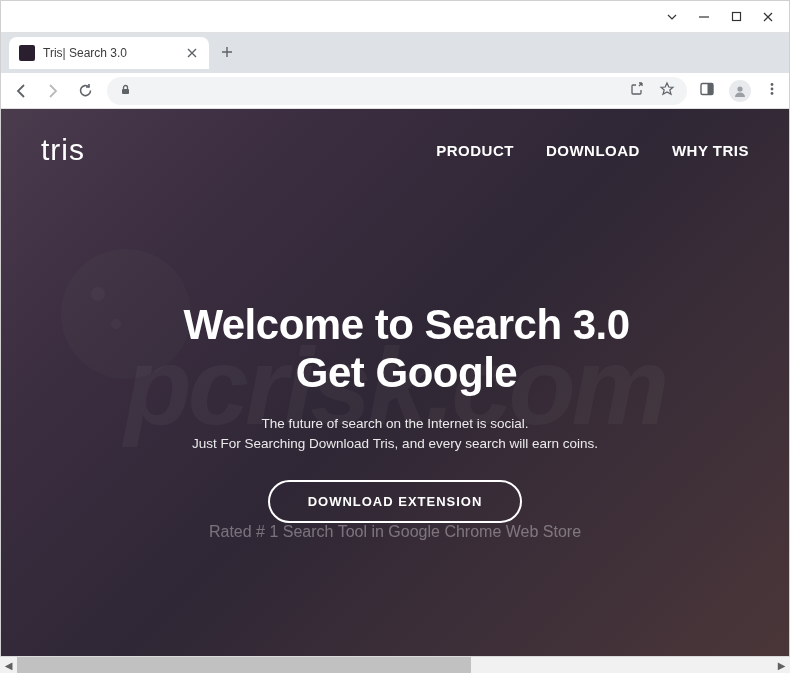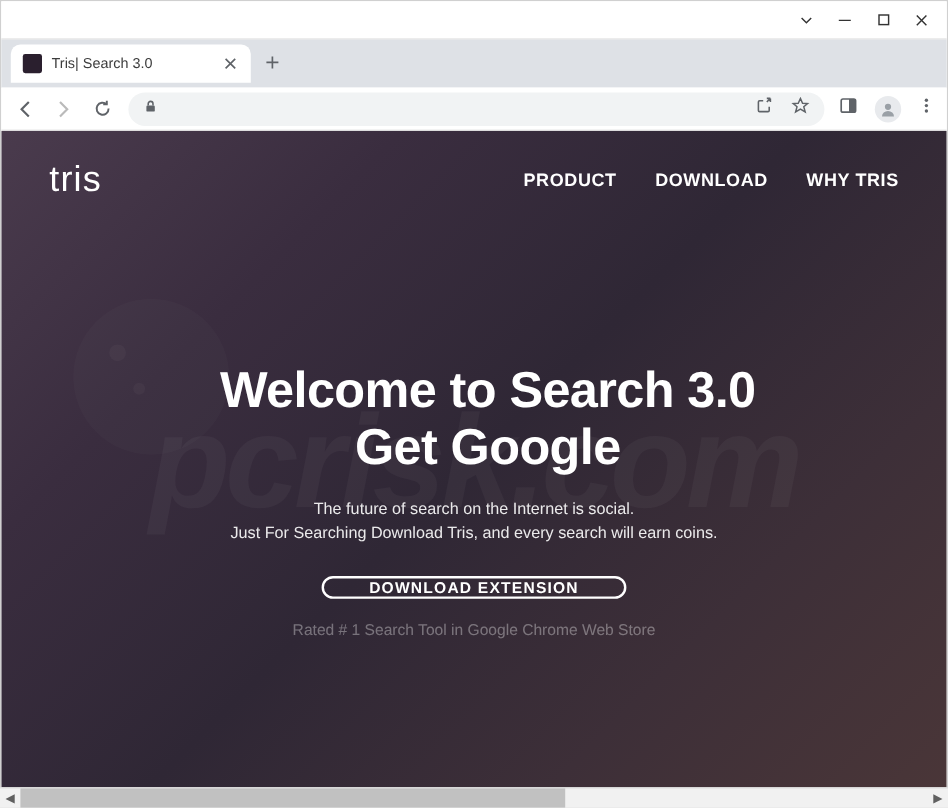--- a/index.html
+++ b/index.html
@@ -35,22 +35,22 @@
     .watermark-bubble::after { width: 10px; height: 10px; top: 70px; left: 50px;}
     
     .site-header { position: relative; display: flex; align-items: center; justify-content: space-between; padding: 24px 40px; gap: 48px; }
     .logo { color: #fff; font-size: 30px; font-weight: 300; letter-spacing: 1px; font-family: Arial, sans-serif; }
     .nav-menu { display: flex; gap: 32px; margin-left: 28px; }
     .nav-item { color: #fff; font-size: 15px; font-weight: 700; letter-spacing: 0.5px; }
     
     .hero { position: relative; text-align: center; padding-top: 110px; color: #fff; }
     .hero-title { font-size: 42px; font-weight: 700; line-height: 1.15; letter-spacing: -0.5px; padding-left: 23px; }
     .hero-sub { margin-top: 16px; font-size: 13.5px; line-height: 1.5; color: rgba(255,255,255,0.9); }
-    .cta { display: inline-block; margin-top: 26px; padding: 0 38px; border: 2px solid #fff; border-radius: 26px; color: #fff; font-size: 13px; font-weight: 700; letter-spacing: 1px; }
-    .rating { margin-top: 18px; font-size: 13px; color: rgba(255,255,255,0.35); }
+    .cta { display: inline-block; margin-top: 26px; padding: 12px 38px; border: 2px solid #fff; border-radius: 26px; color: #fff; font-size: 13px; font-weight: 700; letter-spacing: 1px; }
+    .rating { font-size: 16px; color: rgba(255,255,255,0.35); }
     
     .scrollbar-x { position: absolute; bottom: 0; left: 0; right: 0; height: 17px; background: #f1f1f1; border-top: 1px solid #dadada; display: flex; align-items: center; }
     .scroll-arrow { width: 17px; height: 17px; display:flex; align-items:center; justify-content:center; color:#606060; font-size:10px;}
     .scroll-track { flex: 1; height: 100%; position: relative; }
     .scroll-thumb { position: absolute; left: 0; width: 60%; height: 100%; background: #c1c1c1; }
   </style>
 </head>
 <body>
 
 <div class="titlebar">

